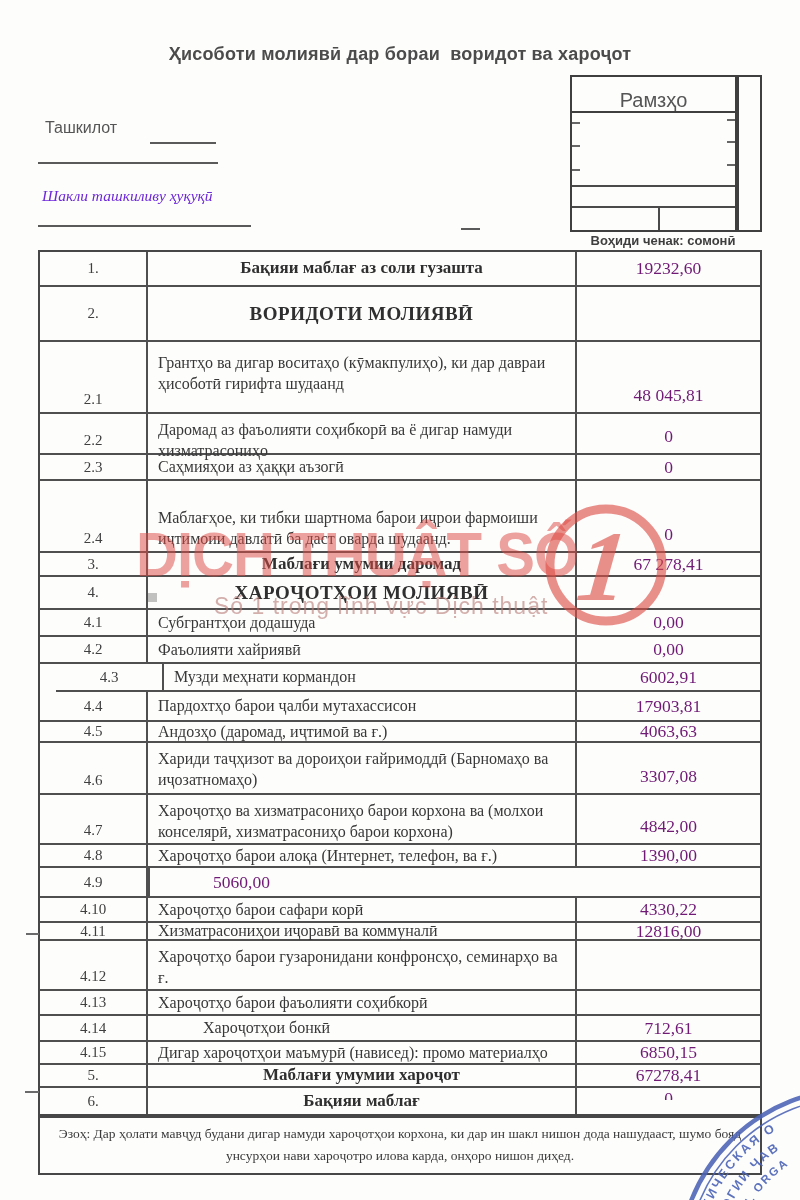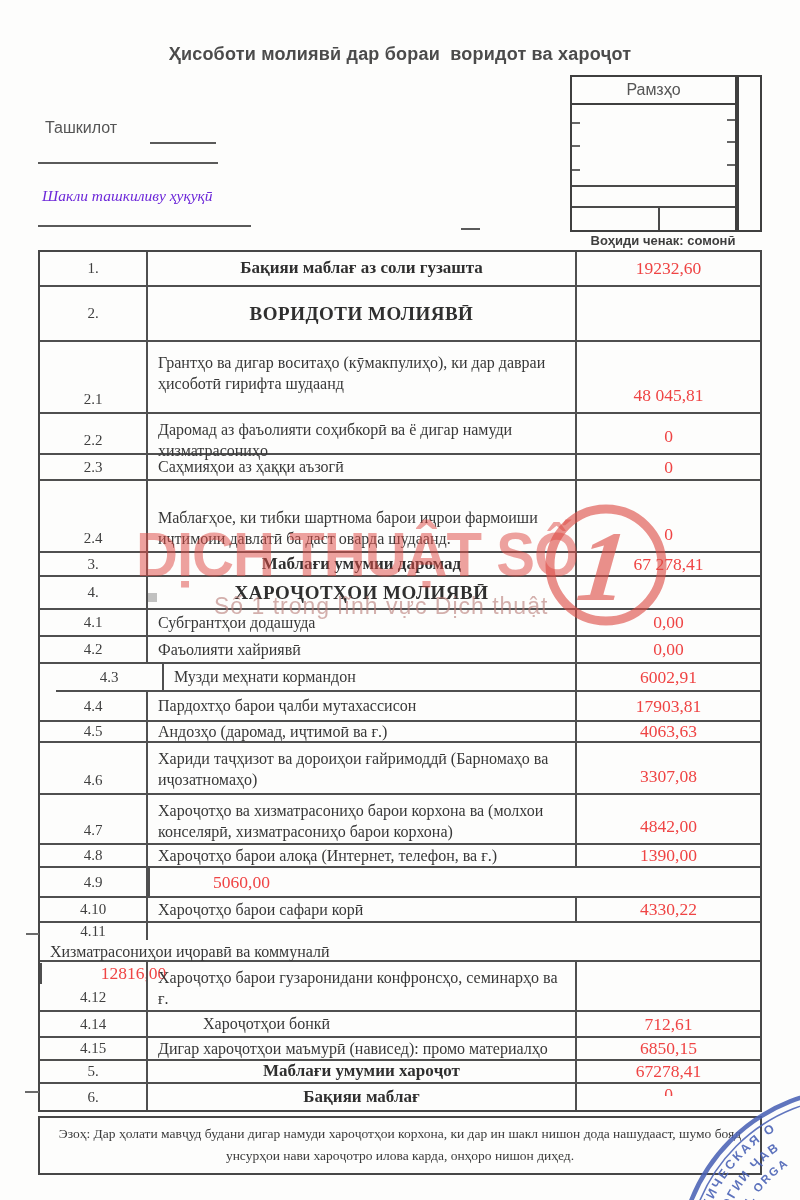--- a/index.html
+++ b/index.html
@@ -14,41 +14,41 @@
   .legal-label{position:absolute;left:42px;top:187px;font-size:15.5px;color:#6d28d9;font-style:italic;}
   .hline{position:absolute;height:0;border-top:2px solid #5a5a5a;}
   .l1{left:150px;top:142px;width:66px;}
   .l2{left:38px;top:162px;width:180px;}
   .l3{left:38px;top:225px;width:213px;border-top-width:2px;}
   .l4{left:461px;top:228px;width:19px;border-top-width:2px;}
   
   .codes-box{position:absolute;left:570px;top:75px;width:163px;height:153px;
          border:2.5px solid #3f3f3f;background:transparent;}
   .codes-header{height:22px;border-bottom:2.5px solid #3f3f3f;text-align:center;
-         font-family:"Liberation Sans",sans-serif;font-size:16px;color:#555;padding-top:4px;}
+         font-family:"Liberation Sans",sans-serif;font-size:20px;color:#555;padding-top:12px;}
   .codes-sep1{position:absolute;left:0;right:0;top:108px;border-top:2px solid #4a4a4a;}
   .codes-sep2{position:absolute;left:0;right:0;top:129px;border-top:2px solid #4a4a4a;}
   .codes-vdiv{position:absolute;left:86px;top:129px;bottom:0;border-left:2px solid #4a4a4a;}
   .tick{position:absolute;width:8px;border-top:2px solid #666;}
   .tick.r{right:0;}
   .codes-side{position:absolute;left:737px;top:75px;width:21px;height:153px;
          border:2.5px solid #3f3f3f;}
   .unit-label{position:absolute;left:566px;top:233px;width:194px;text-align:center;
          font-family:"Liberation Sans",sans-serif;font-size:13px;font-weight:bold;color:#3e3e3e;}
   
   .tbl{position:absolute;left:38px;top:250px;width:724px;border:2px solid #474747;
        box-sizing:border-box;background:transparent;}
   .row{display:flex;box-sizing:border-box;border-bottom:2px solid #4f4f4f;}
   .row:last-child{border-bottom:none;}
   .cell{box-sizing:border-box;display:flex;}
   .num{width:108px;border-right:2px solid #4f4f4f;align-items:center;justify-content:center;
        font-size:15px;color:#3f3f3f;}
   .label{flex:1;padding:1px 10px;align-items:center;font-size:16px;line-height:1.32;color:#383838;}
   .val{width:185px;border-left:2px solid #4f4f4f;align-items:center;justify-content:center;
-       font-size:17.5px;color:#ef4444;}
+       font-size:17.5px;color:#701a75;}
   .row.section .label{justify-content:center;font-weight:bold;font-size:19px;letter-spacing:.5px;color:#2f2f2f;}
   .row.total .label{justify-content:center;font-weight:bold;font-size:17px;color:#2f2f2f;}
   .row.tall .label{align-items:flex-start;padding-top:5px;}
   .row.tall .num{align-items:flex-end;padding-bottom:4px;}
   .row.tall .val{align-items:flex-end;padding-bottom:6px;}
   .row.pt-big .label{padding-top:26px;}
   .row.pt-sm .label{padding-top:10px;}
   .row.clip0 .val{align-items:flex-start;}
   .row.clip0 .val span{display:block;height:12px;overflow:hidden;margin-top:0;}
   
@@ -288,37 +288,48 @@
         <div class="cell num">
           <span>4.10</span>
         </div>
         <div class="cell label">
           <span>Хароҷотҳо барои сафари корӣ</span>
         </div>
         <div class="cell val">
           <span>4330,22</span>
         </div>
       </div>
-      <div class="row item" style="height: 39px; flex-direction: column;">
+      <div class="row item" style="height: 18px;">
         <div class="cell num">
           <span>4.11</span>
         </div>
         <div class="cell label">
           <span>Хизматрасониҳои иҷоравӣ ва коммуналӣ</span>
         </div>
         <div class="cell val">
           <span>12816,00</span>
         </div>
       </div>
       <div class="row item tall" style="height: 50px;">
         <div class="cell num">
           <span>4.12</span>
         </div>
         <div class="cell label">
           <span>Хароҷотҳо барои гузаронидани конфронсҳо, семинарҳо ва ғ.</span>
+        </div>
+        <div class="cell val">
+          <span></span>
+        </div>
+      </div>
+      <div class="row item" style="height: 25px;">
+        <div class="cell num">
+          <span>4.13</span>
+        </div>
+        <div class="cell label">
+          <span>Хароҷотҳо барои фаъолияти соҳибкорӣ</span>
         </div>
         <div class="cell val">
           <span></span>
         </div>
       </div>
       <div class="row item" style="height: 26px; gap: 45px;">
         <div class="cell num">
           <span>4.14</span>
         </div>
         <div class="cell label">

